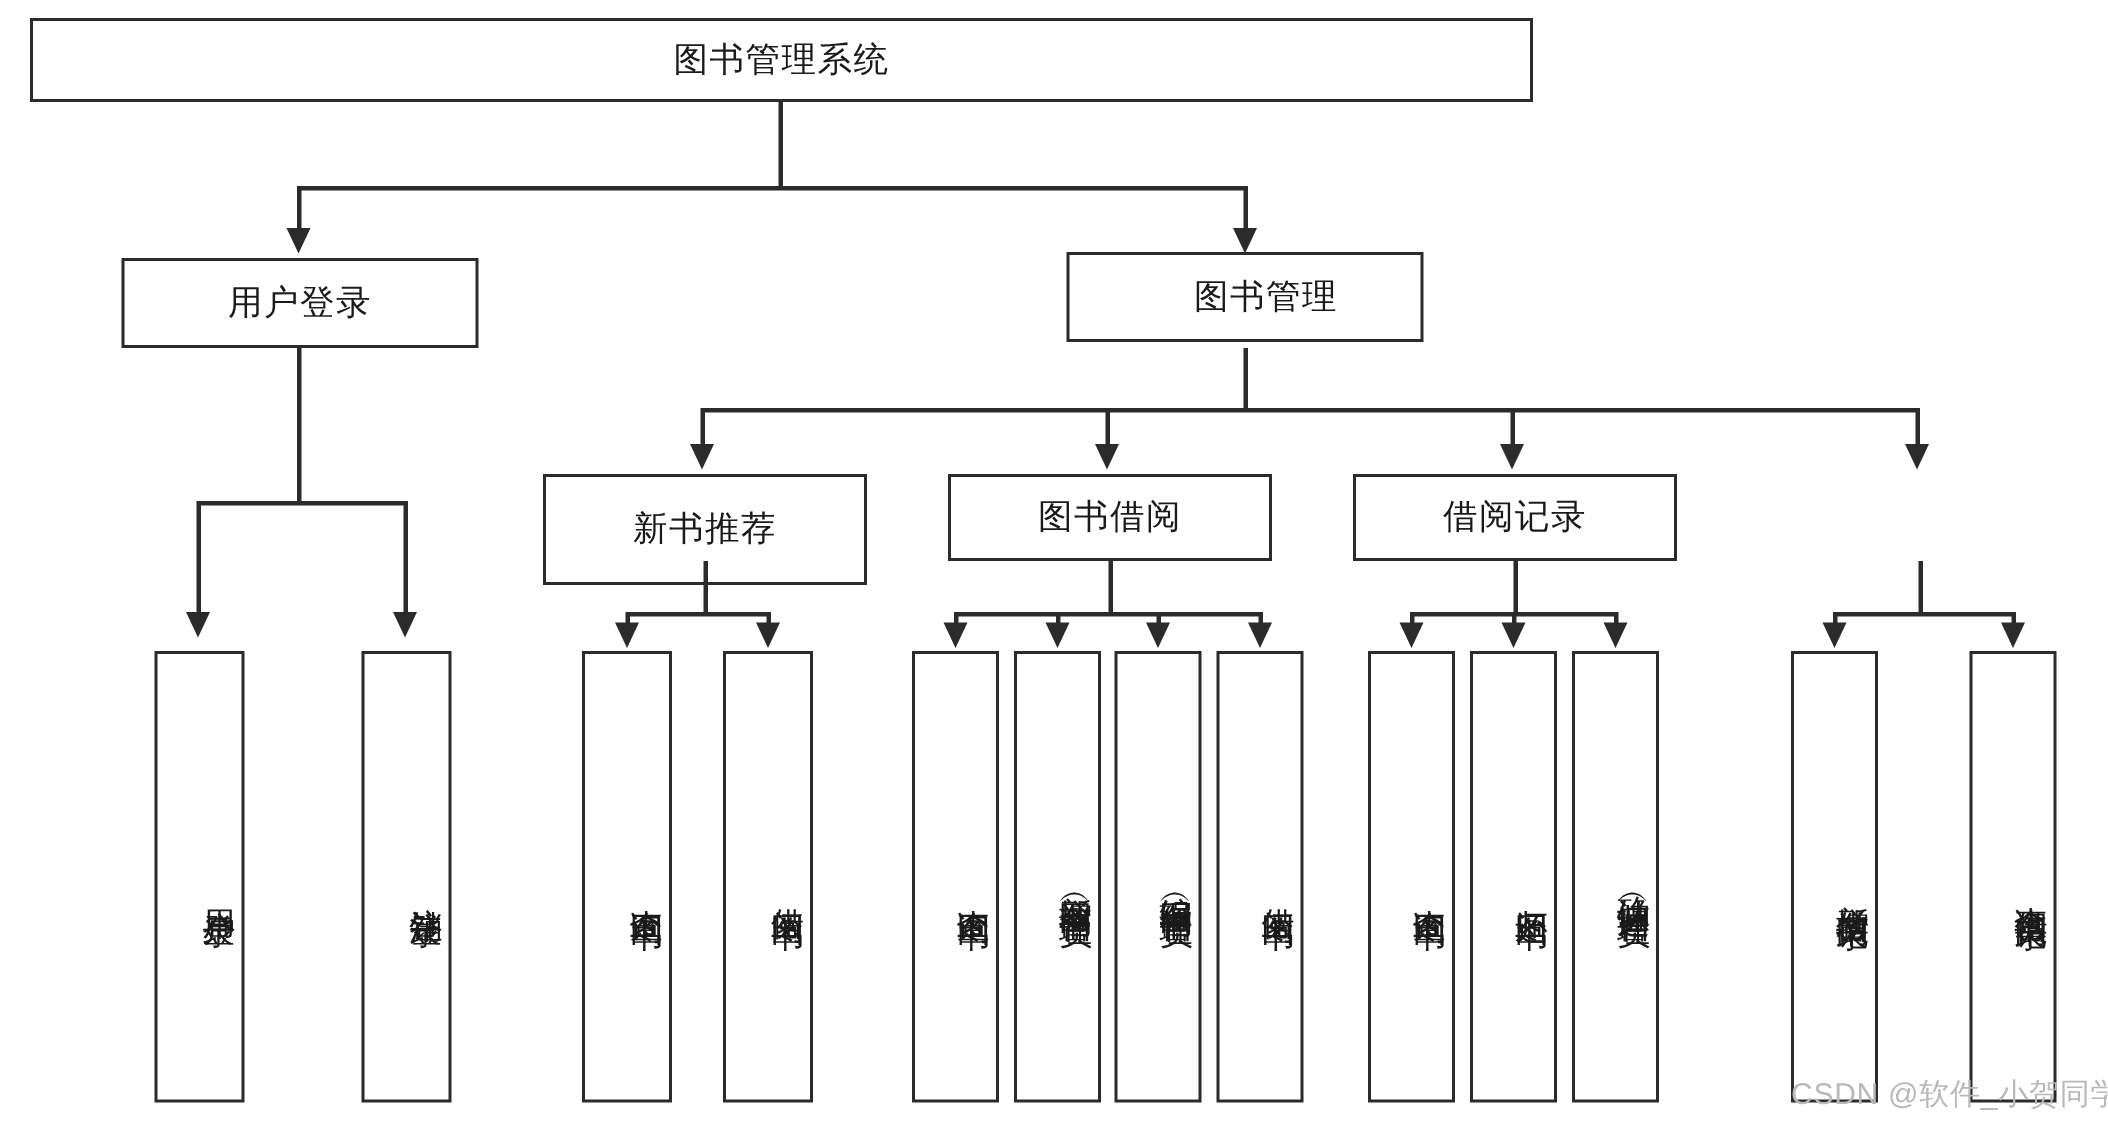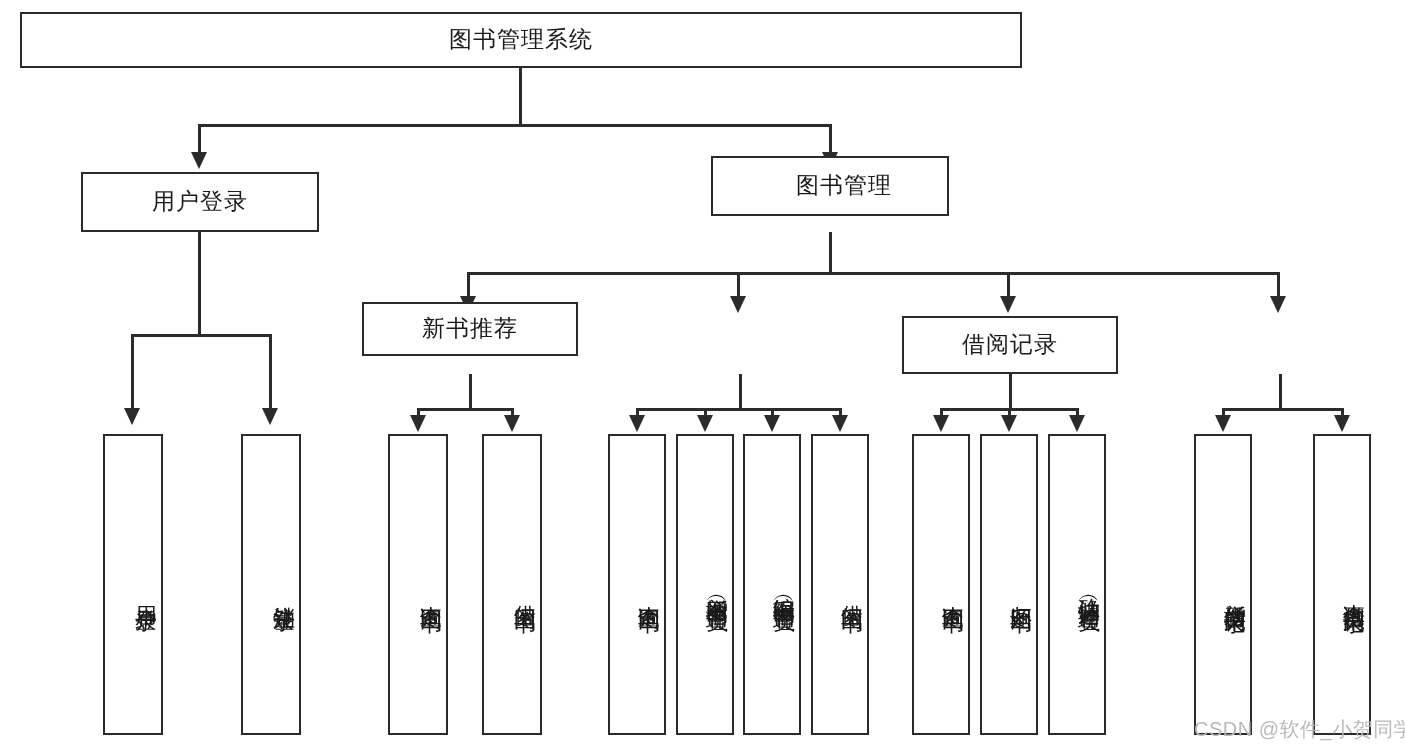--- a/index.html
+++ b/index.html
@@ -93,21 +93,21 @@
 
   <div class="vline" style="left:198px; top:124px; height:29px;"></div>
   <div class="arrow" style="left:191px; top:152px;"></div>
 
   <div class="vline" style="left:829px; top:124px; height:29px;"></div>
   <div class="arrow" style="left:822px; top:152px;"></div>
 
   <div class="node horiz" style="left:81px; top:172px; width:238px; height:60px;">
     <span class="node-text">用户登录</span>
   </div>
-  <div class="node horiz" style="left:711px; top:156px; width:238px; height:60px;padding-left:28px;">
+  <div class="node horiz" style="left:711px; top:168px; width:238px; height:60px;padding-left:28px;">
     <span class="node-text">图书管理</span>
   </div>
 
   <div class="vline" style="left:198px; top:232px; height:102px;"></div>
   <div class="hline" style="left:132px; top:334px; width:139px;"></div>
   <div class="vline" style="left:131px; top:334px; height:75px;"></div>
   <div class="arrow" style="left:124px; top:408px;"></div>
   <div class="vline" style="left:269px; top:334px; height:75px;"></div>
   <div class="arrow" style="left:262px; top:408px;"></div>
 
@@ -115,22 +115,25 @@
   <div class="hline" style="left:468px; top:272px; width:811px;"></div>
   <div class="vline" style="left:467px; top:272px; height:25px;"></div>
   <div class="arrow" style="left:460px; top:296px;"></div>
   <div class="vline" style="left:737px; top:272px; height:25px;"></div>
   <div class="arrow" style="left:730px; top:296px;"></div>
   <div class="vline" style="left:1007px; top:272px; height:25px;"></div>
   <div class="arrow" style="left:1000px; top:296px;"></div>
   <div class="vline" style="left:1277px; top:272px; height:25px;"></div>
   <div class="arrow" style="left:1270px; top:296px;"></div>
 
-  <div class="node horiz" style="left:362px; top:302px; width:216px; height:54px;">
+  <div class="node horiz" style="left:362px; top:316px; width:216px; height:74px;">
     <span class="node-text">新书推荐</span>
+  </div>
+  <div class="node horiz" style="left:632px; top:316px; width:216px; height:58px;">
+    <span class="node-text">图书借阅</span>
   </div>
   <div class="node horiz" style="left:902px; top:316px; width:216px; height:58px;">
     <span class="node-text">借阅记录</span>
   </div>
 
   <div class="vline" style="left:469px; top:374px; height:34px;"></div>
   <div class="hline" style="left:418px; top:408px; width:95px;"></div>
   <div class="vline" style="left:417px; top:408px; height:10px;"></div>
   <div class="arrow" style="left:410px; top:415px;"></div>
   <div class="vline" style="left:511px; top:408px; height:10px;"></div>

